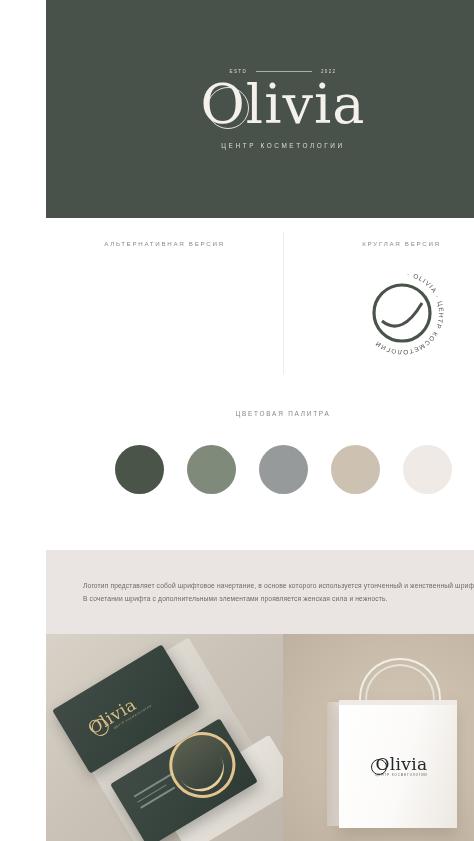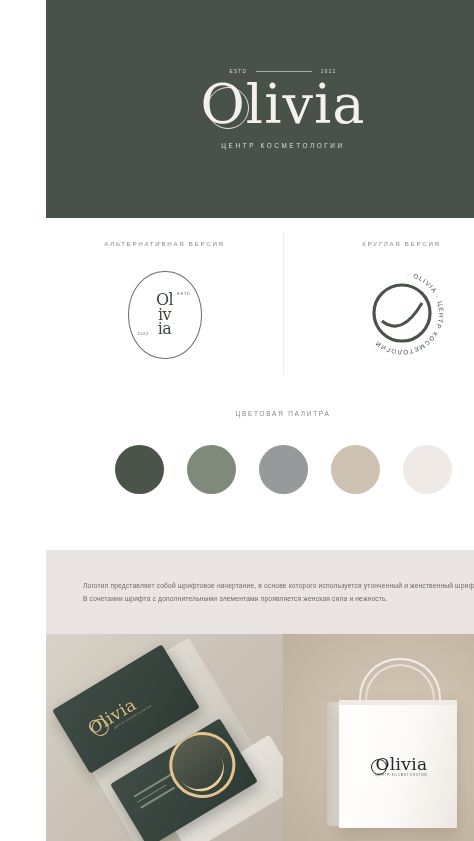--- a/index.html
+++ b/index.html
@@ -199,29 +199,20 @@
       <span class="slash"></span>
       <span>Olivia</span>
     </div>
     <div class="tagline">ЦЕНТР КОСМЕТОЛОГИИ</div>
   </div>
 
   <div class="variants">
 
     <div class="variant">
       <div class="variant-title">АЛЬТЕРНАТИВНАЯ ВЕРСИЯ</div>
-      <div class="badge">
-        <span class="estd">ESTD</span>
-        <span class="year">2022</span>
-        <div class="stack">
-          <div class="l1">Ol</div>
-          <div class="l2">iv</div>
-          <div class="l3">ia</div>
-        </div>
-      </div>
     </div>
 
     <div class="variant">
       <div class="variant-title">КРУГЛАЯ ВЕРСИЯ</div>
       <div class="emblem">
         <svg viewBox="0 0 96 96">
           <defs>
             <path id="ringpath" d="M48,48 m0,-37 a37,37 0 1,1 0,74 a37,37 0 1,1 0,-74"></path>
           </defs>
           <circle cx="48" cy="48" r="28" fill="none" stroke="#4a5349" stroke-width="3.2"></circle>

